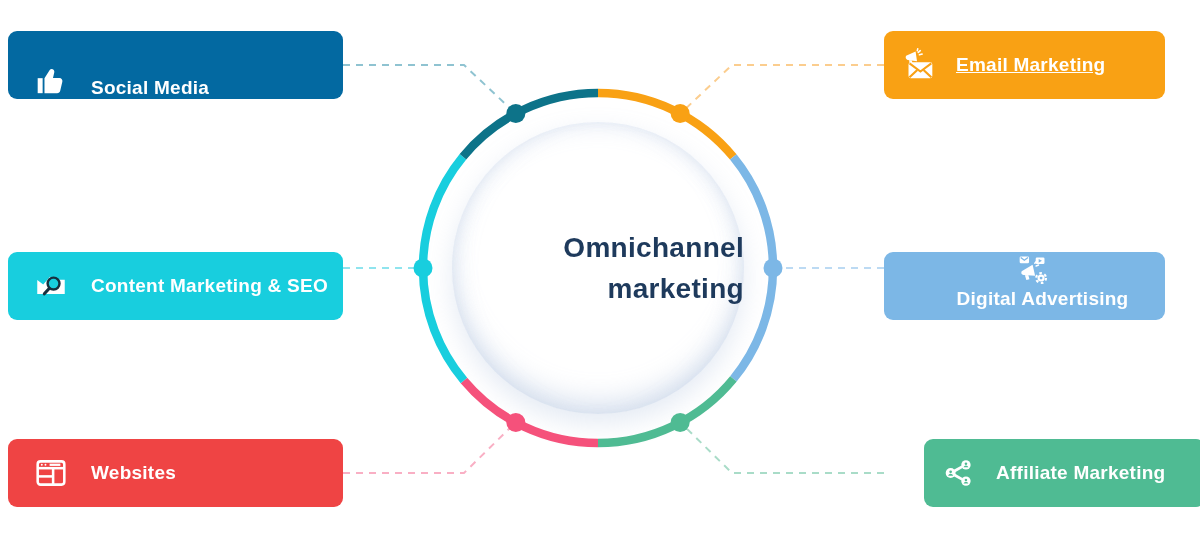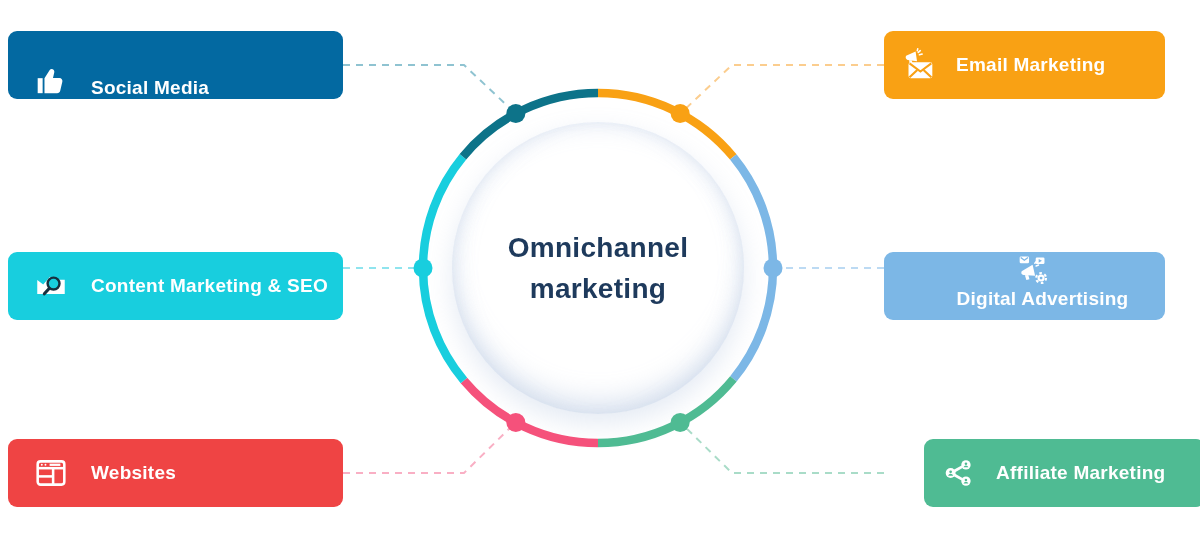--- a/index.html
+++ b/index.html
@@ -11,21 +11,21 @@
     position:absolute;left:452px;top:122px;width:292px;height:292px;border-radius:50%;
     background:#ffffff;
     box-shadow:0 10px 24px rgba(152,176,213,.25),
                inset 0 -18px 28px -8px rgba(152,176,213,.42),
                inset 0 14px 24px -14px rgba(152,176,213,.30),
                inset 18px 0 26px -18px rgba(152,176,213,.22),
                inset -18px 0 26px -18px rgba(152,176,213,.22);
   }
   .center-title{
     position:absolute;left:452px;top:122px;width:292px;height:292px;border-radius:50%;
-    display:flex;flex-direction:column;align-items:center;justify-content:center;
+    display:flex;flex-direction:column;align-items:flex-end;justify-content:center;
     font-size:28px;font-weight:700;color:#1E3A5C;letter-spacing:.3px;line-height:41px;
   }
   svg.canvas{position:absolute;left:0;top:0;}
   .node-box{
     position:absolute;height:68px;border-radius:9px;display:flex;align-items:center;
     color:#fff;box-sizing:border-box;
   }
   .node-box.left{left:8px;width:335px;padding-left:25px;}
   .node-box.right{left:884px;width:281px;padding-left:17px;}
   .row-top{top:31px;}
@@ -98,21 +98,21 @@
         <circle cx="5.5" cy="6.2" r=".7" fill="#fff" stroke="none"></circle>
         <circle cx="8.1" cy="6.2" r=".7" fill="#fff" stroke="none"></circle>
         <path d="M11 6.2h7.6" stroke-width="1.6"></path>
         <path d="M13.5 8.6V20.2"></path>
         <path d="M2.6 14.4h10.9"></path>
       </svg>
     </span>
     <span class="node-label">Websites</span>
   </div>
 
-  <div class="node-box right row-top" style="background: rgb(249, 161, 20); --node-color: #F9A114;">
+  <div class="node-box right row-top" style="background: rgb(249, 161, 20); text-decoration: underline; --node-color: #F9A114;">
     <span class="node-icon">
       <svg viewBox="0 0 24 24" width="34" height="34">
         <path fill="#fff" d="M2.9 5.4 9.6 2.5l1 6.9-6.6-1a2 2 0 0 1-1.1-3z"></path>
         <path fill="#fff" d="M4.9 8.6l.8 2.7 1.8-.3-.7-2.3z"></path>
         <path d="M11.5 3.1l1.4-1.2M12.3 4.8l1.9-.5M10.8 1.9l.3-1.3" stroke="#fff" stroke-width="1.1" stroke-linecap="round"></path>
         <rect x="4.6" y="10.1" width="16.8" height="11.2" rx="1.5" fill="#fff"></rect>
         <path d="M5.3 10.8 13 16.6l7.7-5.8" fill="none" stroke="var(--node-color)" stroke-width="1.5"></path>
         <path d="M5.3 20.7l5.5-5.2M20.7 20.7l-5.5-5.2" fill="none" stroke="var(--node-color)" stroke-width="1.5"></path>
       </svg>
     </span>

